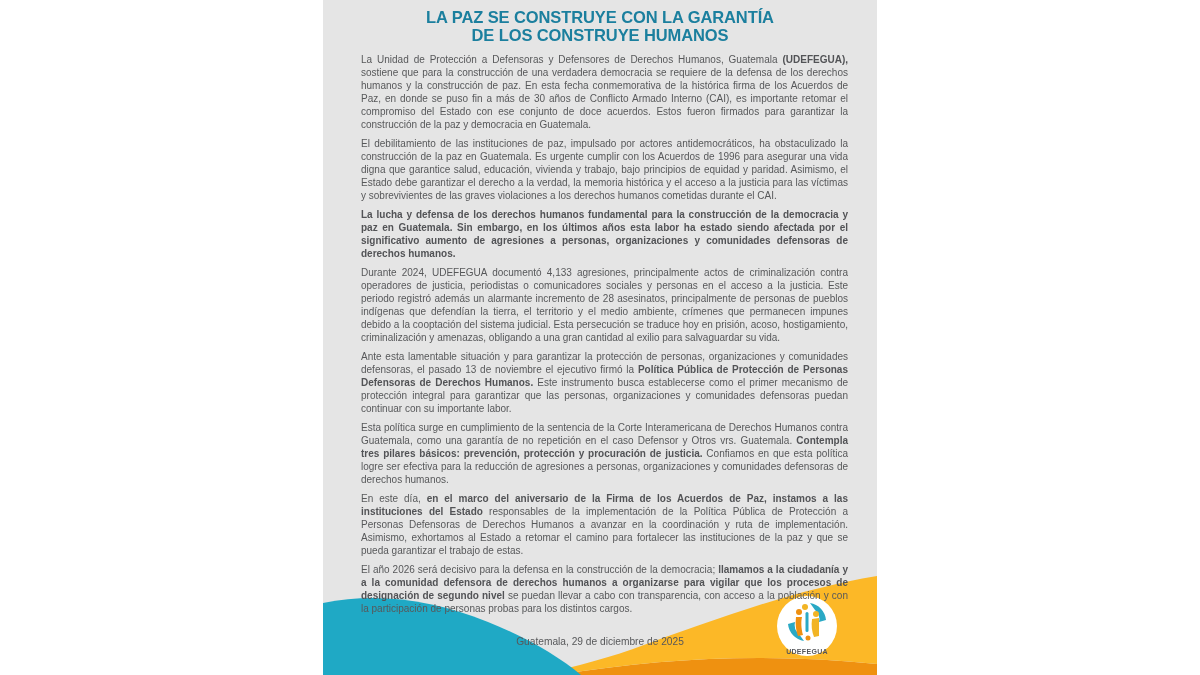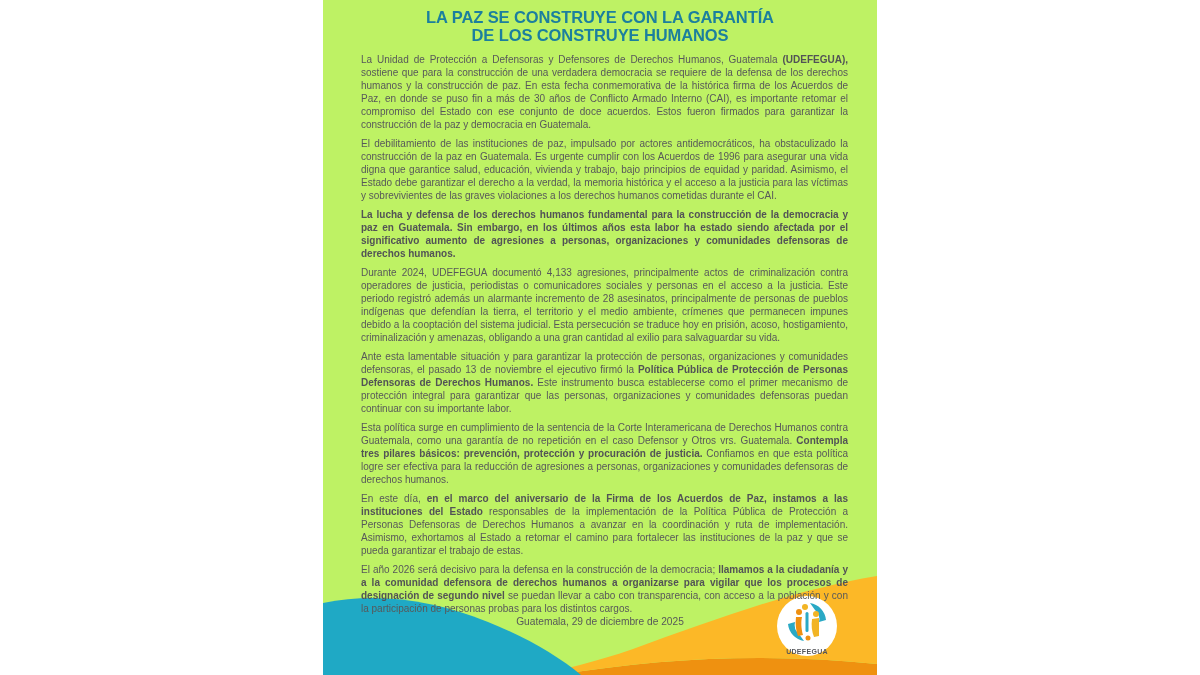--- a/index.html
+++ b/index.html
@@ -7,21 +7,21 @@
     position:relative;
     width:1200px;height:675px;
     background:#ffffff;
     overflow:hidden;
     font-family:"Liberation Sans", sans-serif;
   }
   .page{
     position:relative;
     width:554px;height:675px;
     margin:0 auto;
-    background:#bef264;
+    background:#e5e5e5;
   }
   .content{
     position:relative;
     padding:9px 29px 0 29px;
     z-index:2;
   }
   .doc-title{
     margin:0 0 9px 0;
     text-align:center;
     color:#1b7f9e;
@@ -33,21 +33,21 @@
   .doc-body p{
     margin:0 0 6px 9px;
     font-size:10px;
     line-height:13px;
     color:#57585a;
     text-align:justify;
   }
   .doc-body p b{font-weight:bold;color:#525356;}
   .dateline{
     position:absolute;
-    left:0;top:616px;
+    left:0;top:636px;
     width:100%;
     text-align:center;
     font-size:10.2px;
     color:#57585a;
     z-index:3;
   }
   .footer-art{
     position:absolute;
     left:0;bottom:0;
     width:554px;height:105px;

